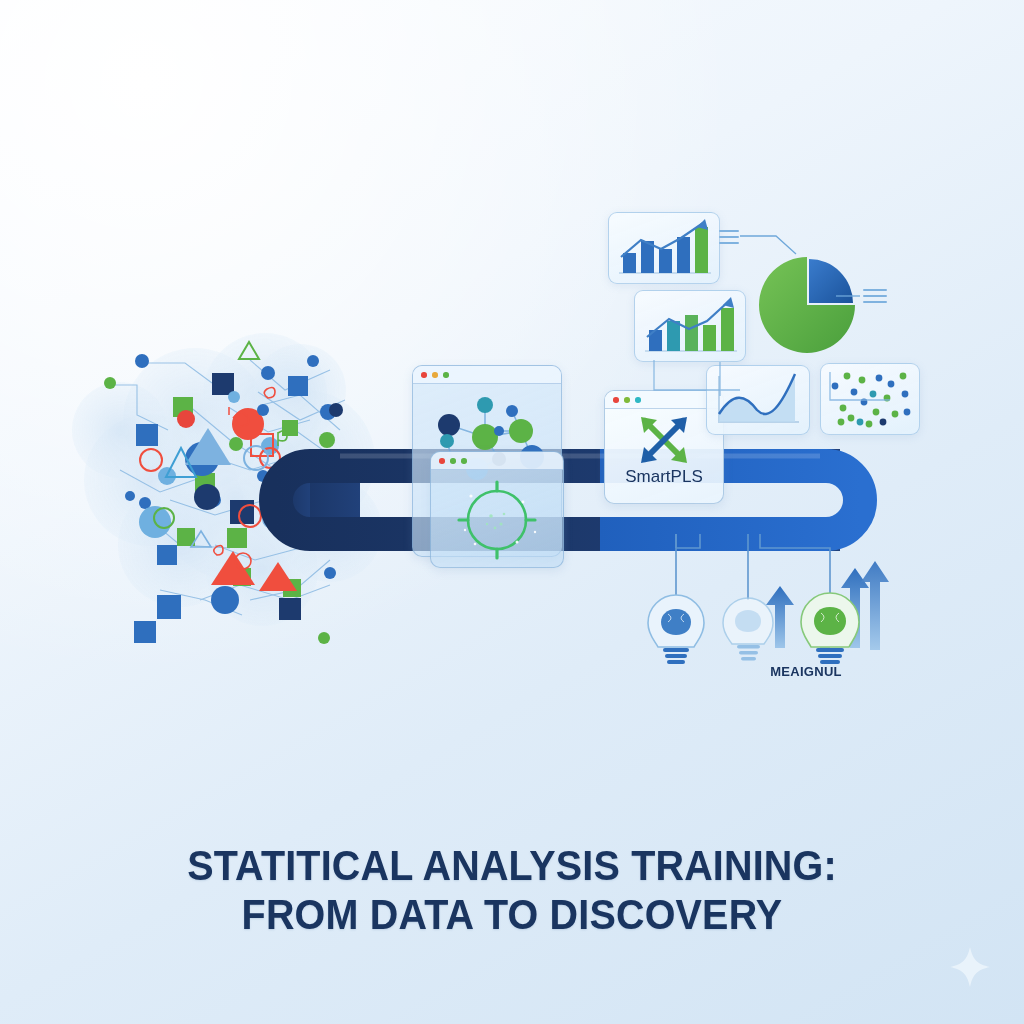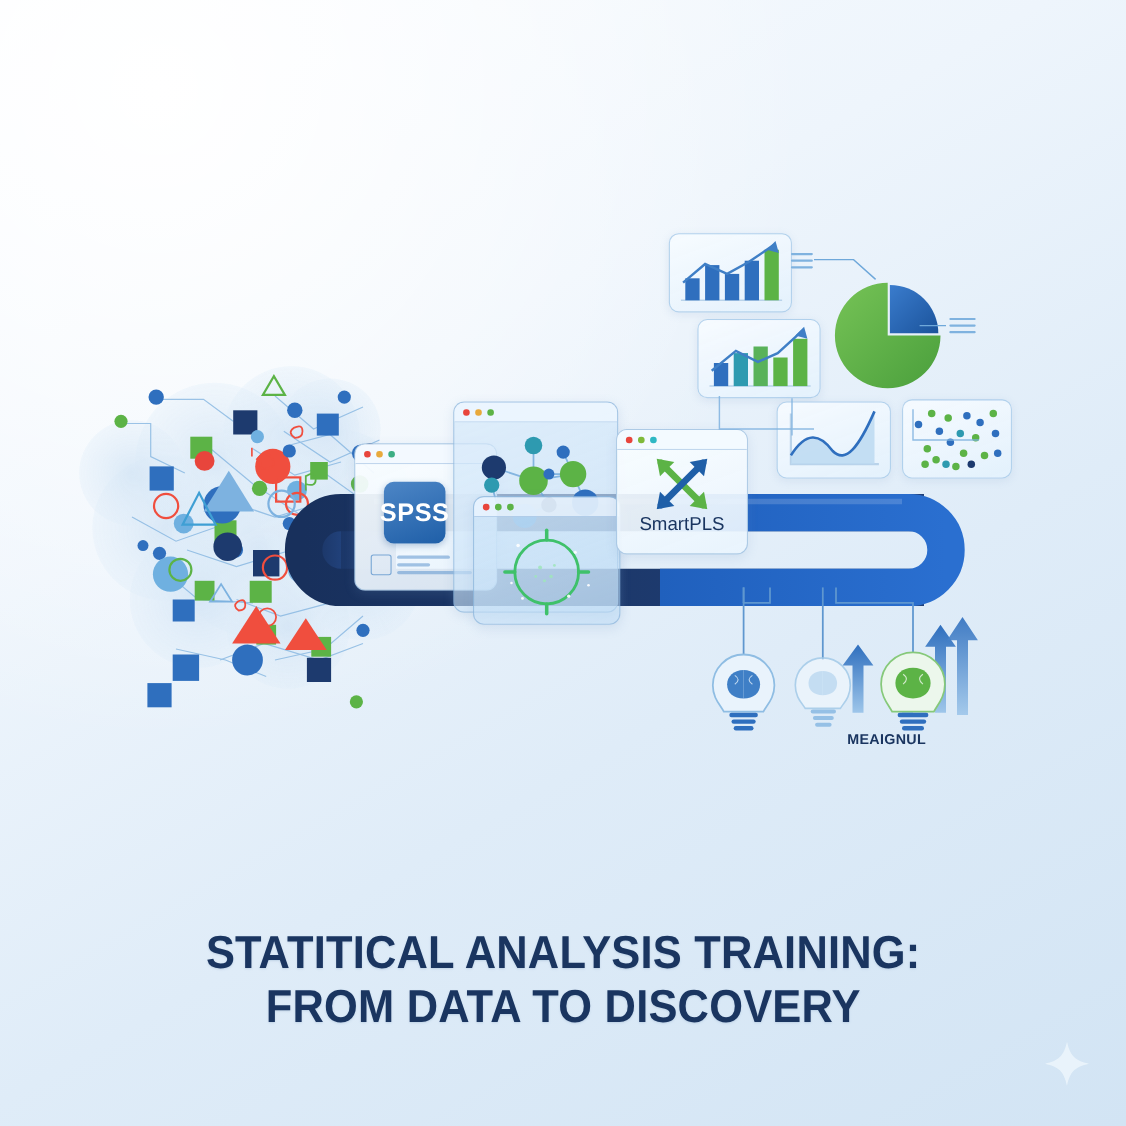--- a/index.html
+++ b/index.html
@@ -399,33 +399,20 @@
     <path d="M310 450 a34 34 0 0 0 0 68 L360 518 L360 482 L310 482 Z" fill="url(#pipeDark)"></path>
     <path d="M310 450 A34 34 0 0 0 276 484 A34 34 0 0 0 310 518 L310 482 A0 0 0 0 1 310 482 Z" fill="url(#pipeDark)"></path>
 
     <path d="M840 466 L310 466 A34 34 0 0 0 310 534 L840 534" fill="none" stroke="url(#pipeDark)" stroke-width="34"></path>
 
     <path d="M600 466 L826 466 A34 34 0 0 1 826 534 L600 534" fill="none" stroke="url(#pipeBright)" stroke-width="34"></path>
 
     <path d="M340 456 L820 456" stroke="rgba(255,255,255,0.16)" stroke-width="5" fill="none"></path>
   </svg>
 
-  <div class="win" style="left:322px; top:403px; width:128px; height:132px;
-              background:linear-gradient(160deg, rgba(250,253,255,0.95), rgba(232,243,253,0.92));">
-    <div class="win-bar" style="background:rgba(242,249,255,0.96); border-radius:9px 9px 0 0;">
-      <span class="dot" style="left:8px;  background:#e8453c;"></span>
-      <span class="dot" style="left:19px; background:#e8a93c;"></span>
-      <span class="dot" style="left:30px; background:#3cae84;"></span>
-    </div>
-    <div class="spss-tile" style="left:26px; top:34px; width:56px; height:56px;">SPSS</div>
-    <div class="chkbox" style="left:14px; top:100px; width:17px; height:17px;"></div>
-    <div class="txtline" style="left:38px; top:101px; width:48px;"></div>
-    <div class="txtline" style="left:38px; top:108px; width:30px;"></div>
-    <div class="txtline" style="left:38px; top:115px; width:68px;"></div>
-  </div>
 
   <div class="win" style="left:412px; top:365px; width:148px; height:190px;
               background:linear-gradient(160deg, rgba(214,233,250,0.72), rgba(196,223,246,0.62));">
     <div class="win-bar" style="background:rgba(238,247,255,0.82); border-radius:9px 9px 0 0;">
       <span class="dot" style="left:8px;  background:#e8453c;"></span>
       <span class="dot" style="left:19px; background:#e8a93c;"></span>
       <span class="dot" style="left:30px; background:#5cb346;"></span>
     </div>
     <svg style="position:absolute; left:0; top:17px; width:148px; height:110px;" viewBox="0 0 148 110">
       <g stroke="#6fa8da" stroke-width="1.6" fill="none" opacity="0.8">
@@ -475,21 +462,21 @@
         <circle cx="20" cy="22" r="1.6"></circle>
           <circle cx="72" cy="28" r="1.4"></circle>
         <circle cx="66" cy="68" r="1.5"></circle>
           <circle cx="24" cy="70" r="1.3"></circle>
         <circle cx="84" cy="58" r="1.2"></circle>
           <circle cx="14" cy="56" r="1.2"></circle>
       </g>
     </svg>
   </div>
 
-  <div class="win" style="left:560px; top:390px; width:118px; height:112px;
+  <div class="win" style="left:604px; top:390px; width:118px; height:112px;
               background:linear-gradient(160deg, rgba(249,253,255,0.95), rgba(233,244,253,0.92));">
     <div class="win-bar" style="background:rgba(243,250,255,0.96); border-radius:9px 9px 0 0;">
       <span class="dot" style="left:8px;  background:#e8453c;"></span>
       <span class="dot" style="left:19px; background:#7fba3a;"></span>
       <span class="dot" style="left:30px; background:#2eb8c4;"></span>
     </div>
     <svg style="position:absolute; left:32px; top:22px; width:54px; height:50px;" viewBox="0 0 54 50">
       <g stroke="#5cb346" stroke-width="6" stroke-linecap="round" fill="none">
         <path d="M8 8 L46 46"></path>
       </g>

